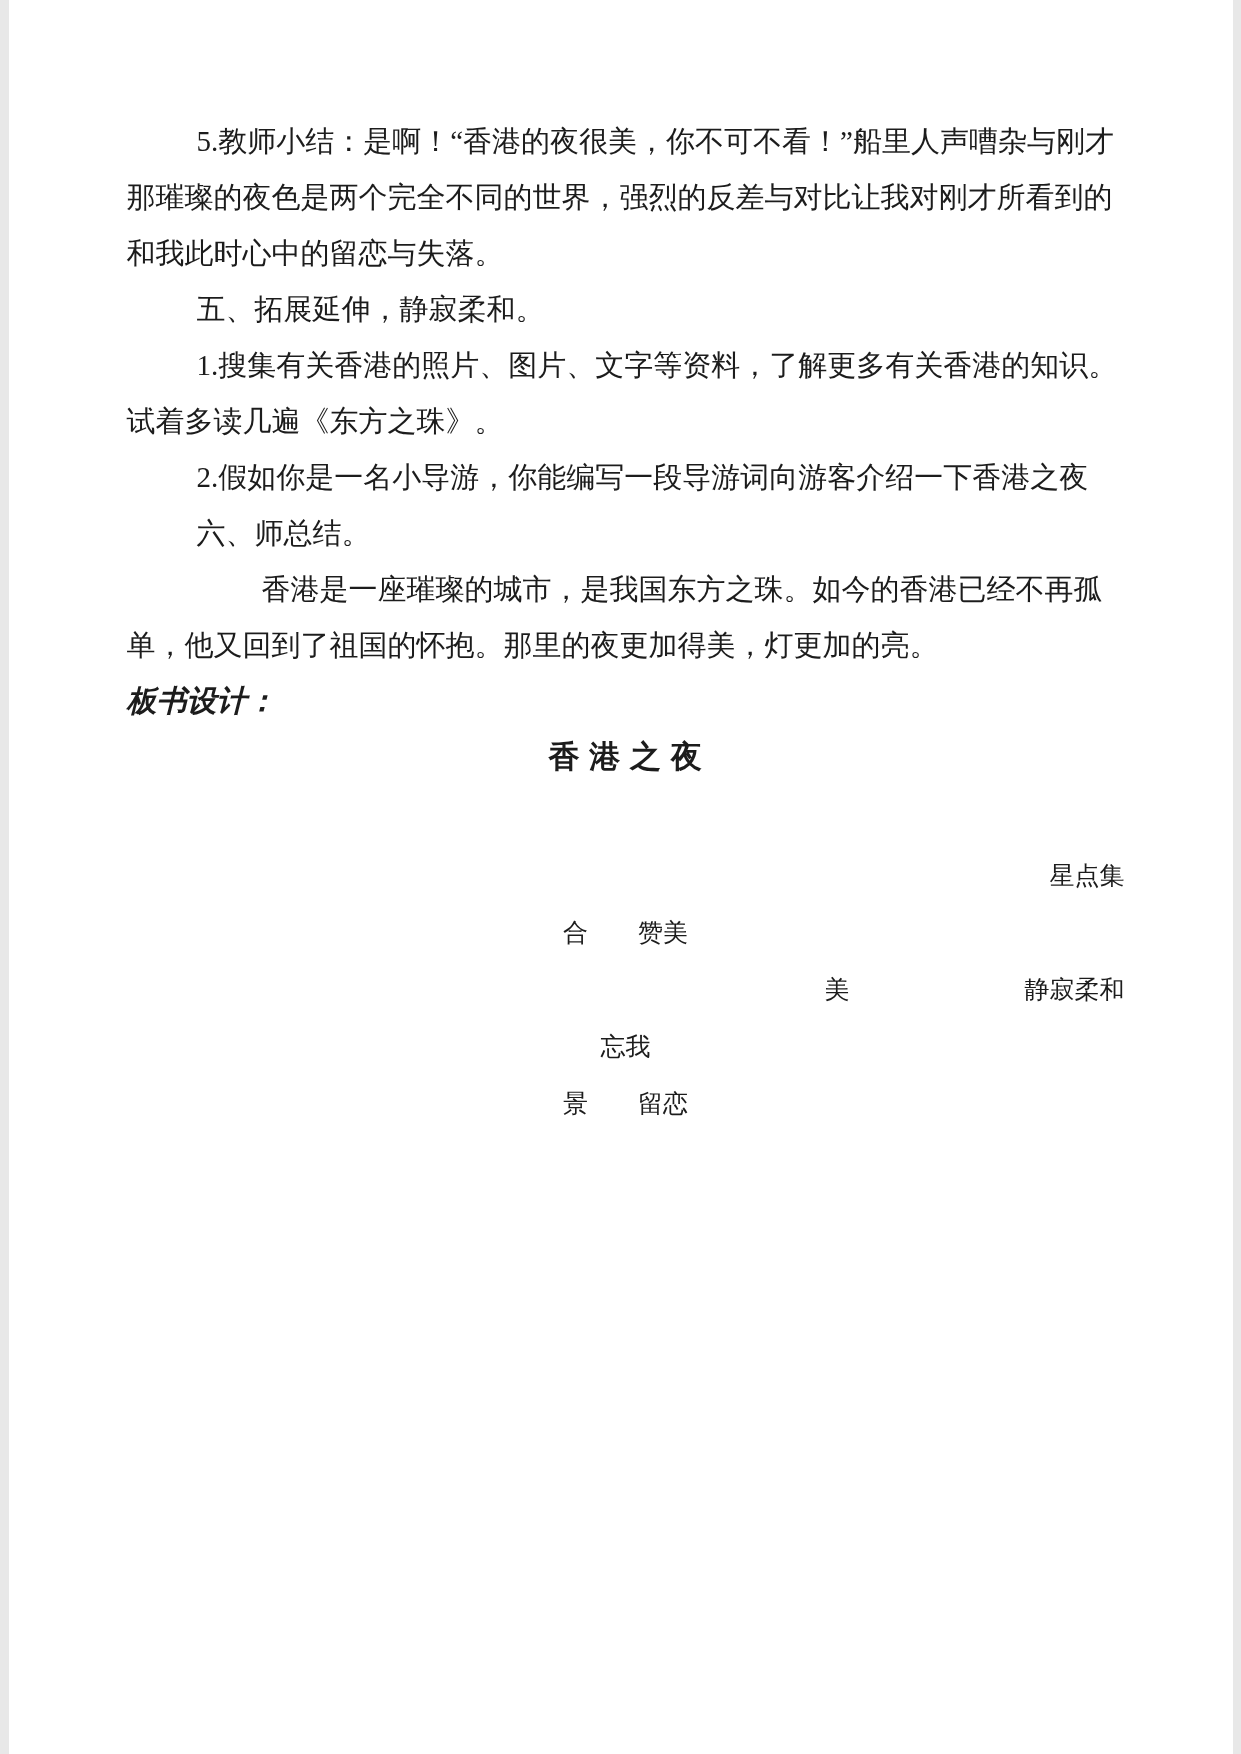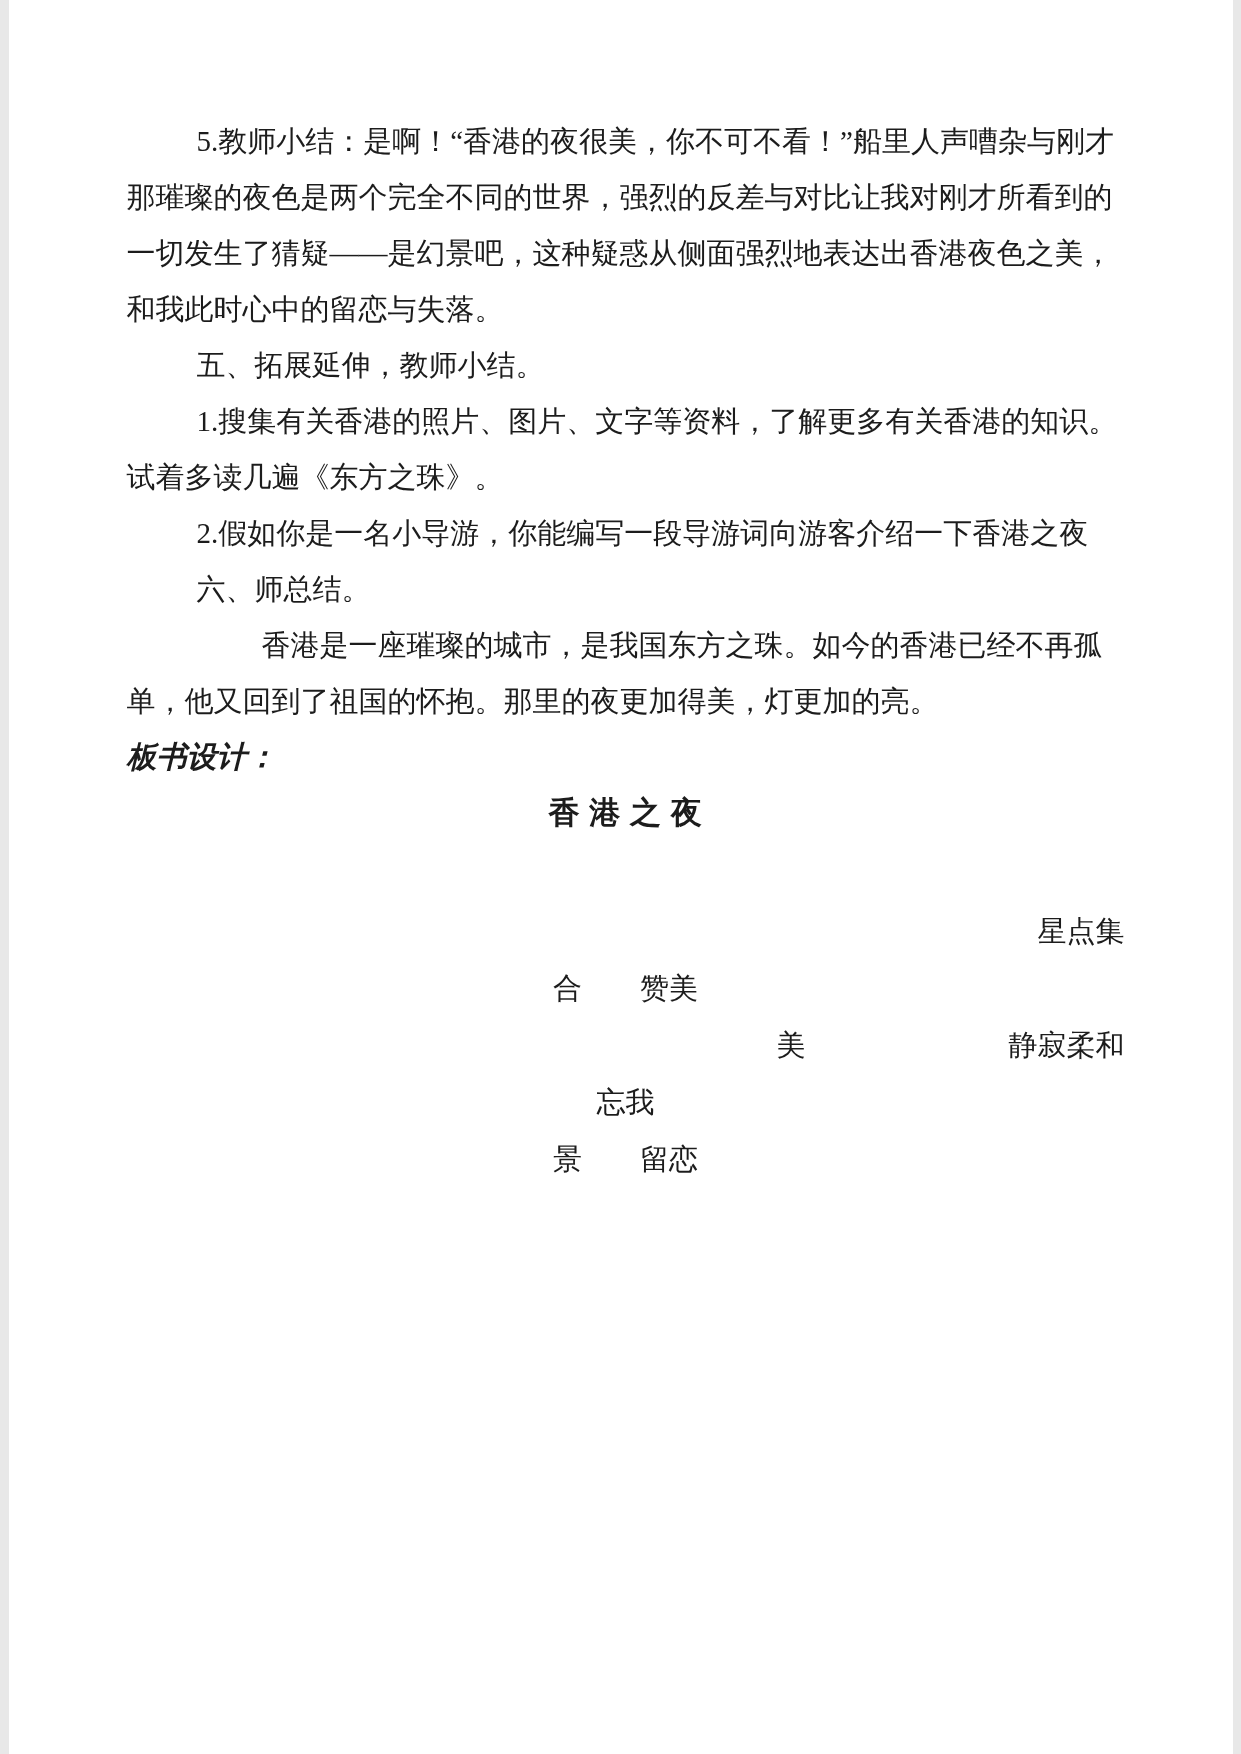--- a/index.html
+++ b/index.html
@@ -29,39 +29,38 @@
   .indent-wide { padding-left: 135px; }
   .bold-heading { font-weight: bold; font-size: 30px; font-style: italic; }
   .board-title {
     text-align: center;
     font-weight: bold;
     font-size: 31px;
     letter-spacing: 1px;
   }
   .spacer-line { height: 62px; }
   .board-line {
-    font-size: 29px;
+    font-size: 25px;
     line-height: 57px;
     height: 57px;
     white-space: nowrap;
   }
   .align-left  { text-align: center; }
   .align-right { text-align: right; }
 </style>
 </head>
 <body>
 
 <div class="page">
 
   <div class="doc-line indent2">5.教师小结：是啊！“香港的夜很美，你不可不看！”船里人声嘈杂与刚才</div>
   <div class="doc-line">那璀璨的夜色是两个完全不同的世界，强烈的反差与对比让我对刚才所看到的</div>
-  <div class="doc-line">一切发生了猜疑——是幻景吧，这种疑惑从侧面强烈地表达出香港夜色之美，</div>
   <div class="doc-line">和我此时心中的留恋与失落。</div>
 
-  <div class="doc-line indent2">五、拓展延伸，教师小结。</div>
+  <div class="doc-line indent2">五、拓展延伸，静寂柔和。</div>
 
   <div class="doc-line indent2">1.搜集有关香港的照片、图片、文字等资料，了解更多有关香港的知识。</div>
   <div class="doc-line">试着多读几遍《东方之珠》。</div>
 
   <div class="doc-line indent2">2.假如你是一名小导游，你能编写一段导游词向游客介绍一下香港之夜</div>
 
   <div class="doc-line indent2">六、师总结。</div>
 
   <div class="doc-line indent-wide">香港是一座璀璨的城市，是我国东方之珠。如今的香港已经不再孤</div>
   <div class="doc-line">单，他又回到了祖国的怀抱。那里的夜更加得美，灯更加的亮。</div>

